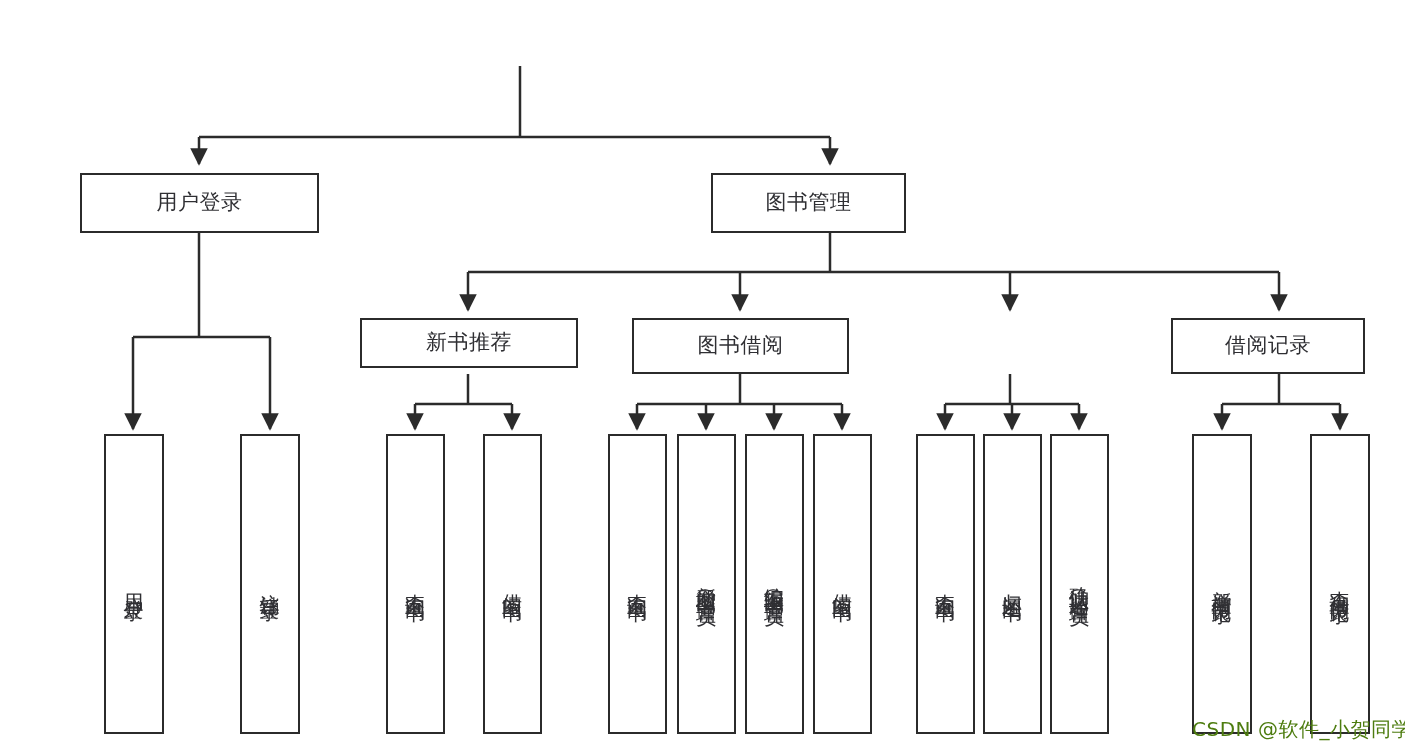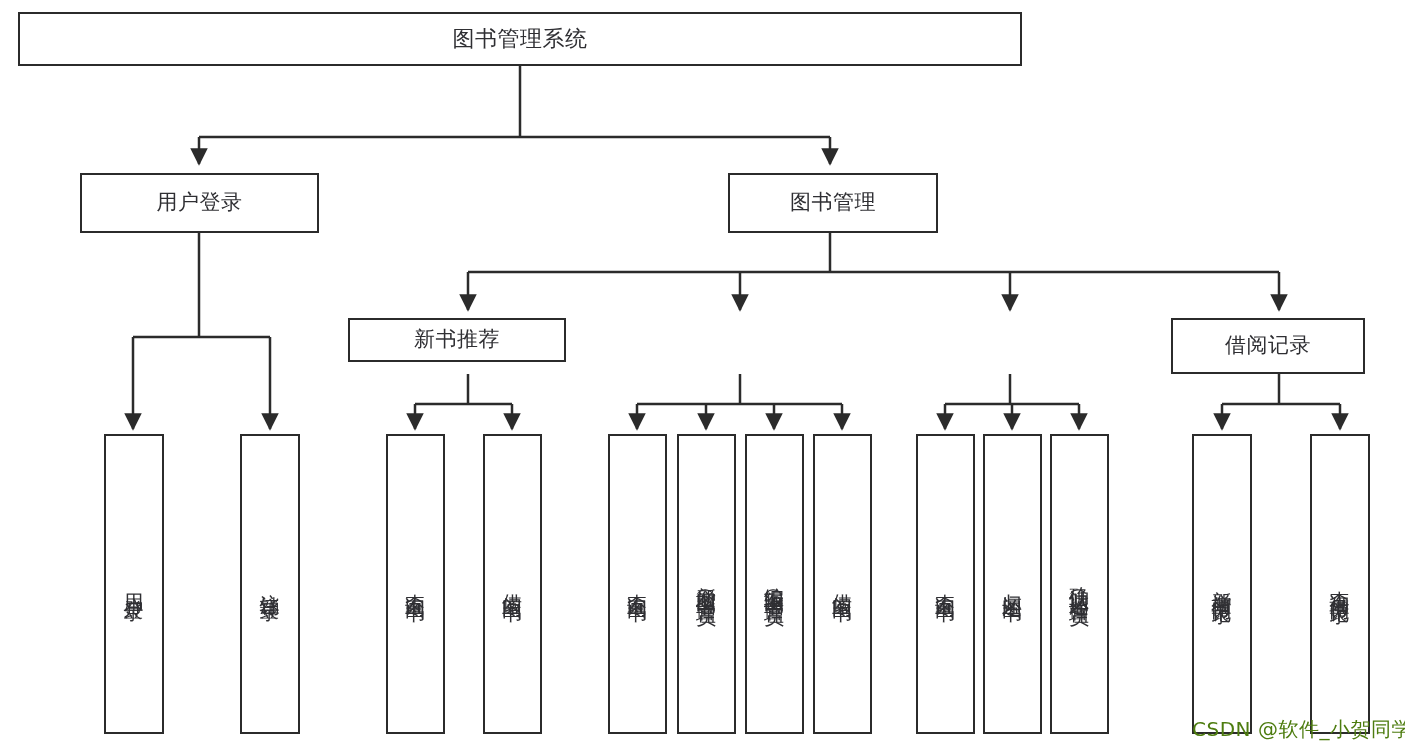--- a/index.html
+++ b/index.html
@@ -118,26 +118,26 @@
       <path d="M 1012 404 L 1012 429" marker-end="url(#arrow)"></path>
       <path d="M 1079 404 L 1079 429" marker-end="url(#arrow)"></path>
 
       <path d="M 1279 374 L 1279 404"></path>
       <path d="M 1222 404 L 1340 404"></path>
       <path d="M 1222 404 L 1222 429" marker-end="url(#arrow)"></path>
       <path d="M 1340 404 L 1340 429" marker-end="url(#arrow)"></path>
     </g>
   </svg>
 
-  <div class="node h root" style="left:18px; top:12px; width:1004px; height:54px;">图书管理系统</div>
 
   <div class="node h" style="left:80px; top:173px; width:239px; height:60px;">用户登录</div>
-  <div class="node h" style="left:728px; top:173px; width:210px; height:60px;">图书管理</div>
+  <div class="node h" style="left:711px; top:173px; width:195px; height:60px;">图书管理</div>
 
-  <div class="node h" style="left:348px; top:318px; width:218px; height:44px;">新书推荐</div>
+  <div class="node h" style="left:360px; top:318px; width:218px; height:50px;">新书推荐</div>
+  <div class="node h" style="left:632px; top:318px; width:217px; height:56px;">图书借阅</div>
   <div class="node h" style="left:1171px; top:318px; width:194px; height:56px;">借阅记录</div>
 
   <div class="node v" style="left:104px; top:434px; width:60px; height:300px;">
     <span class="vtext">用户登录</span>
   </div>
   <div class="node v" style="left:240px; top:434px; width:60px; height:300px;">
     <span class="vtext">注销登录</span>
   </div>
 
   <div class="node v" style="left:386px; top:434px; width:59px; height:300px;">

